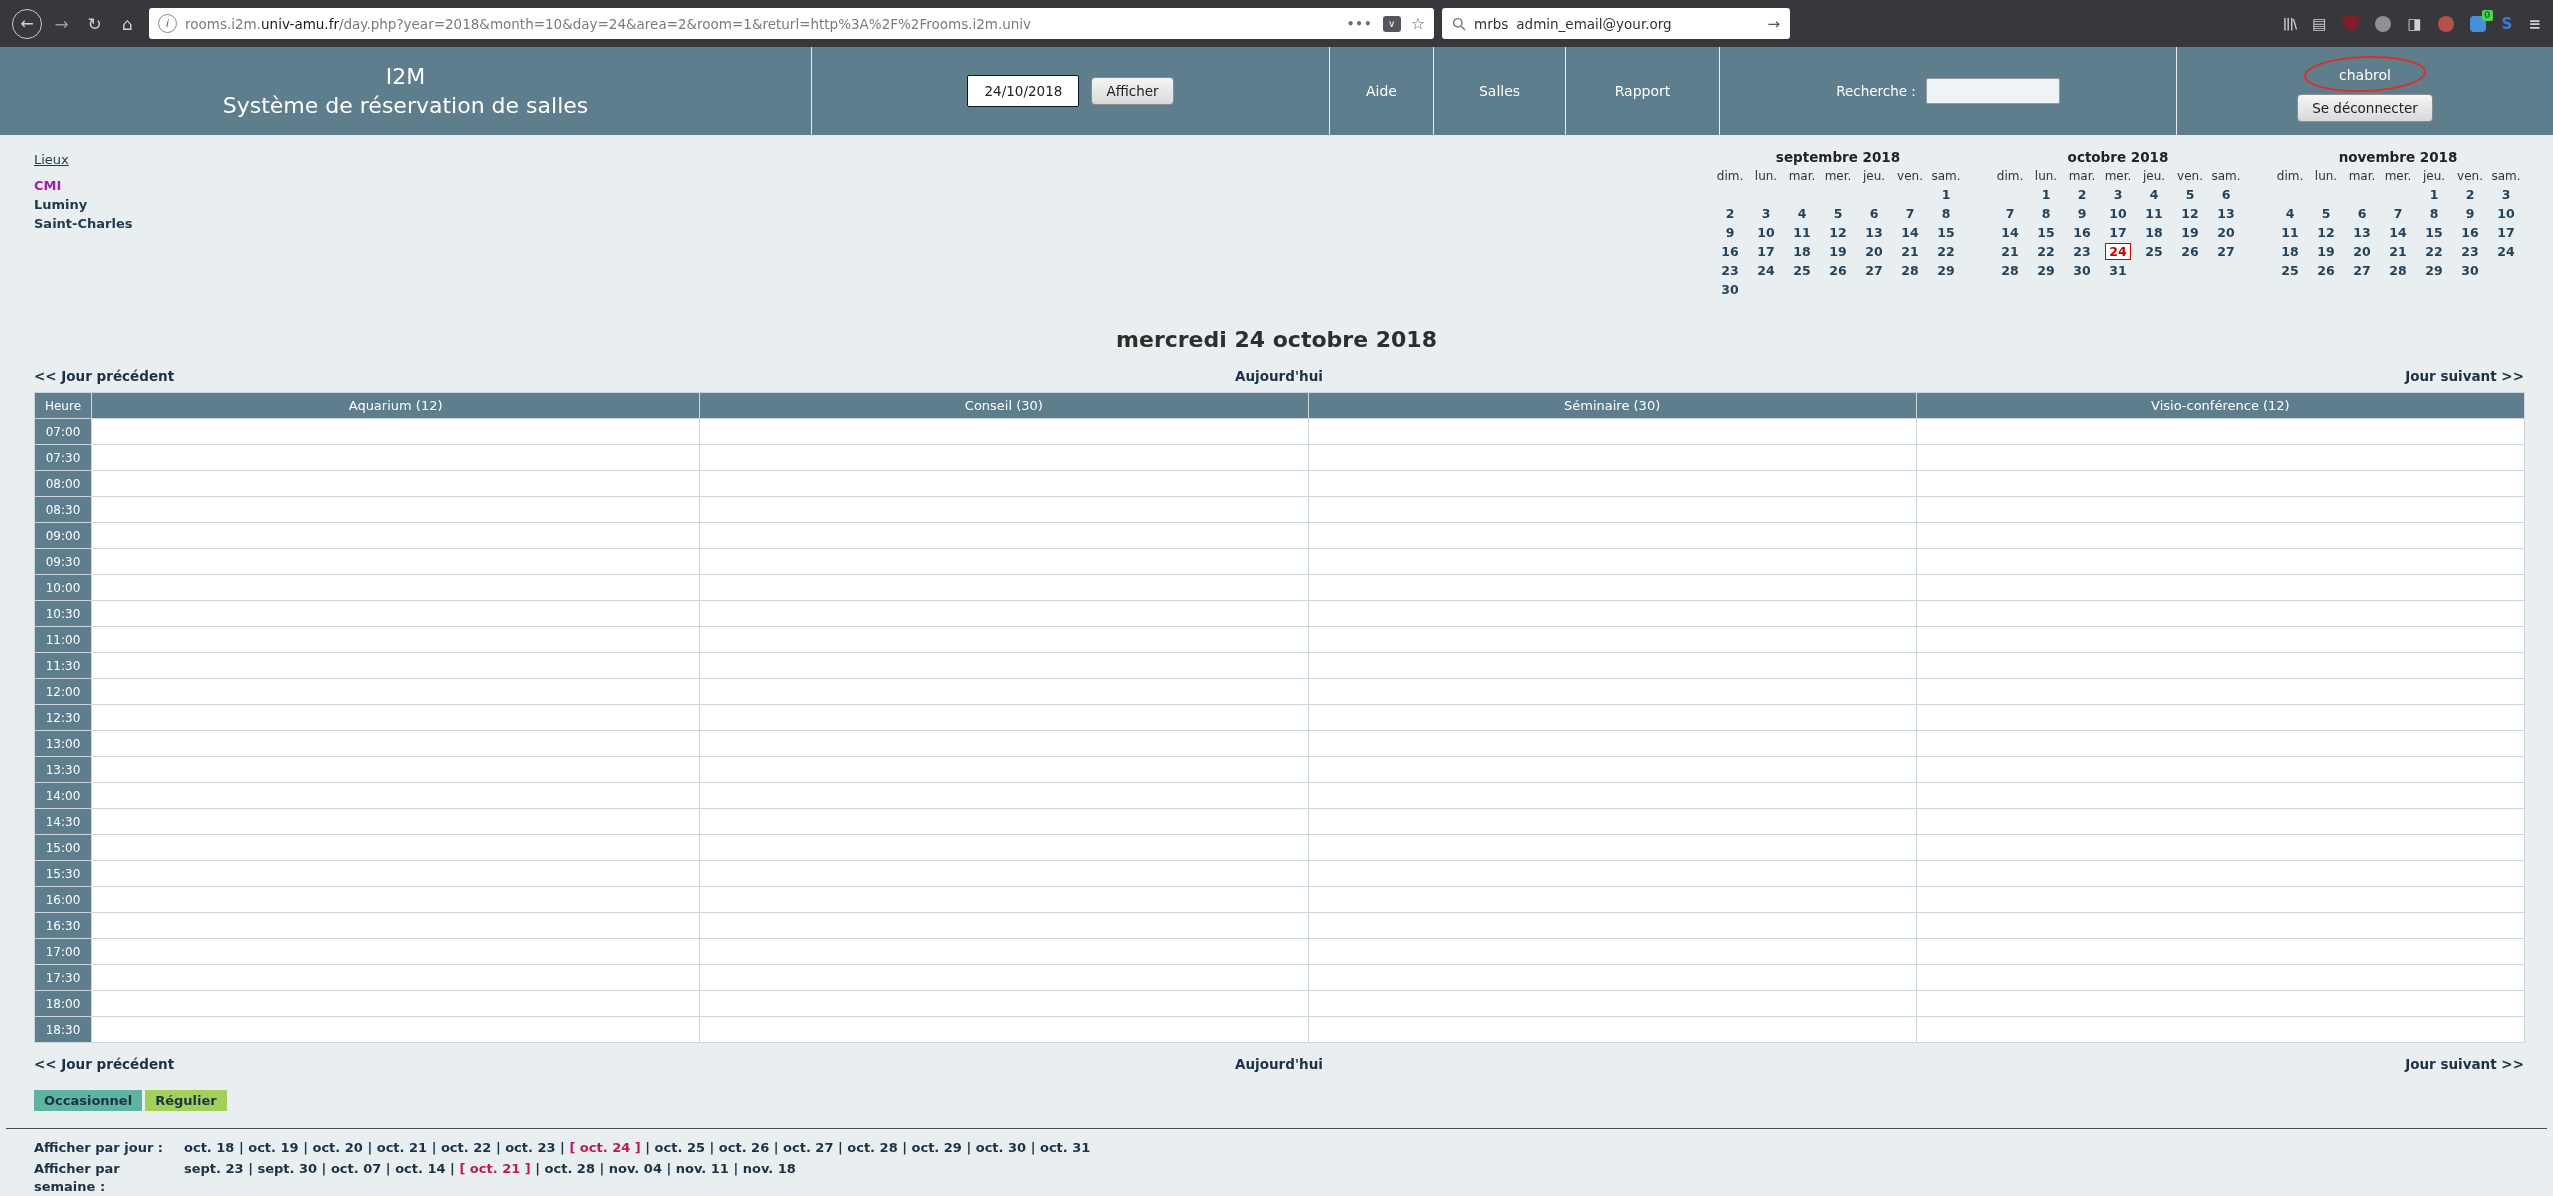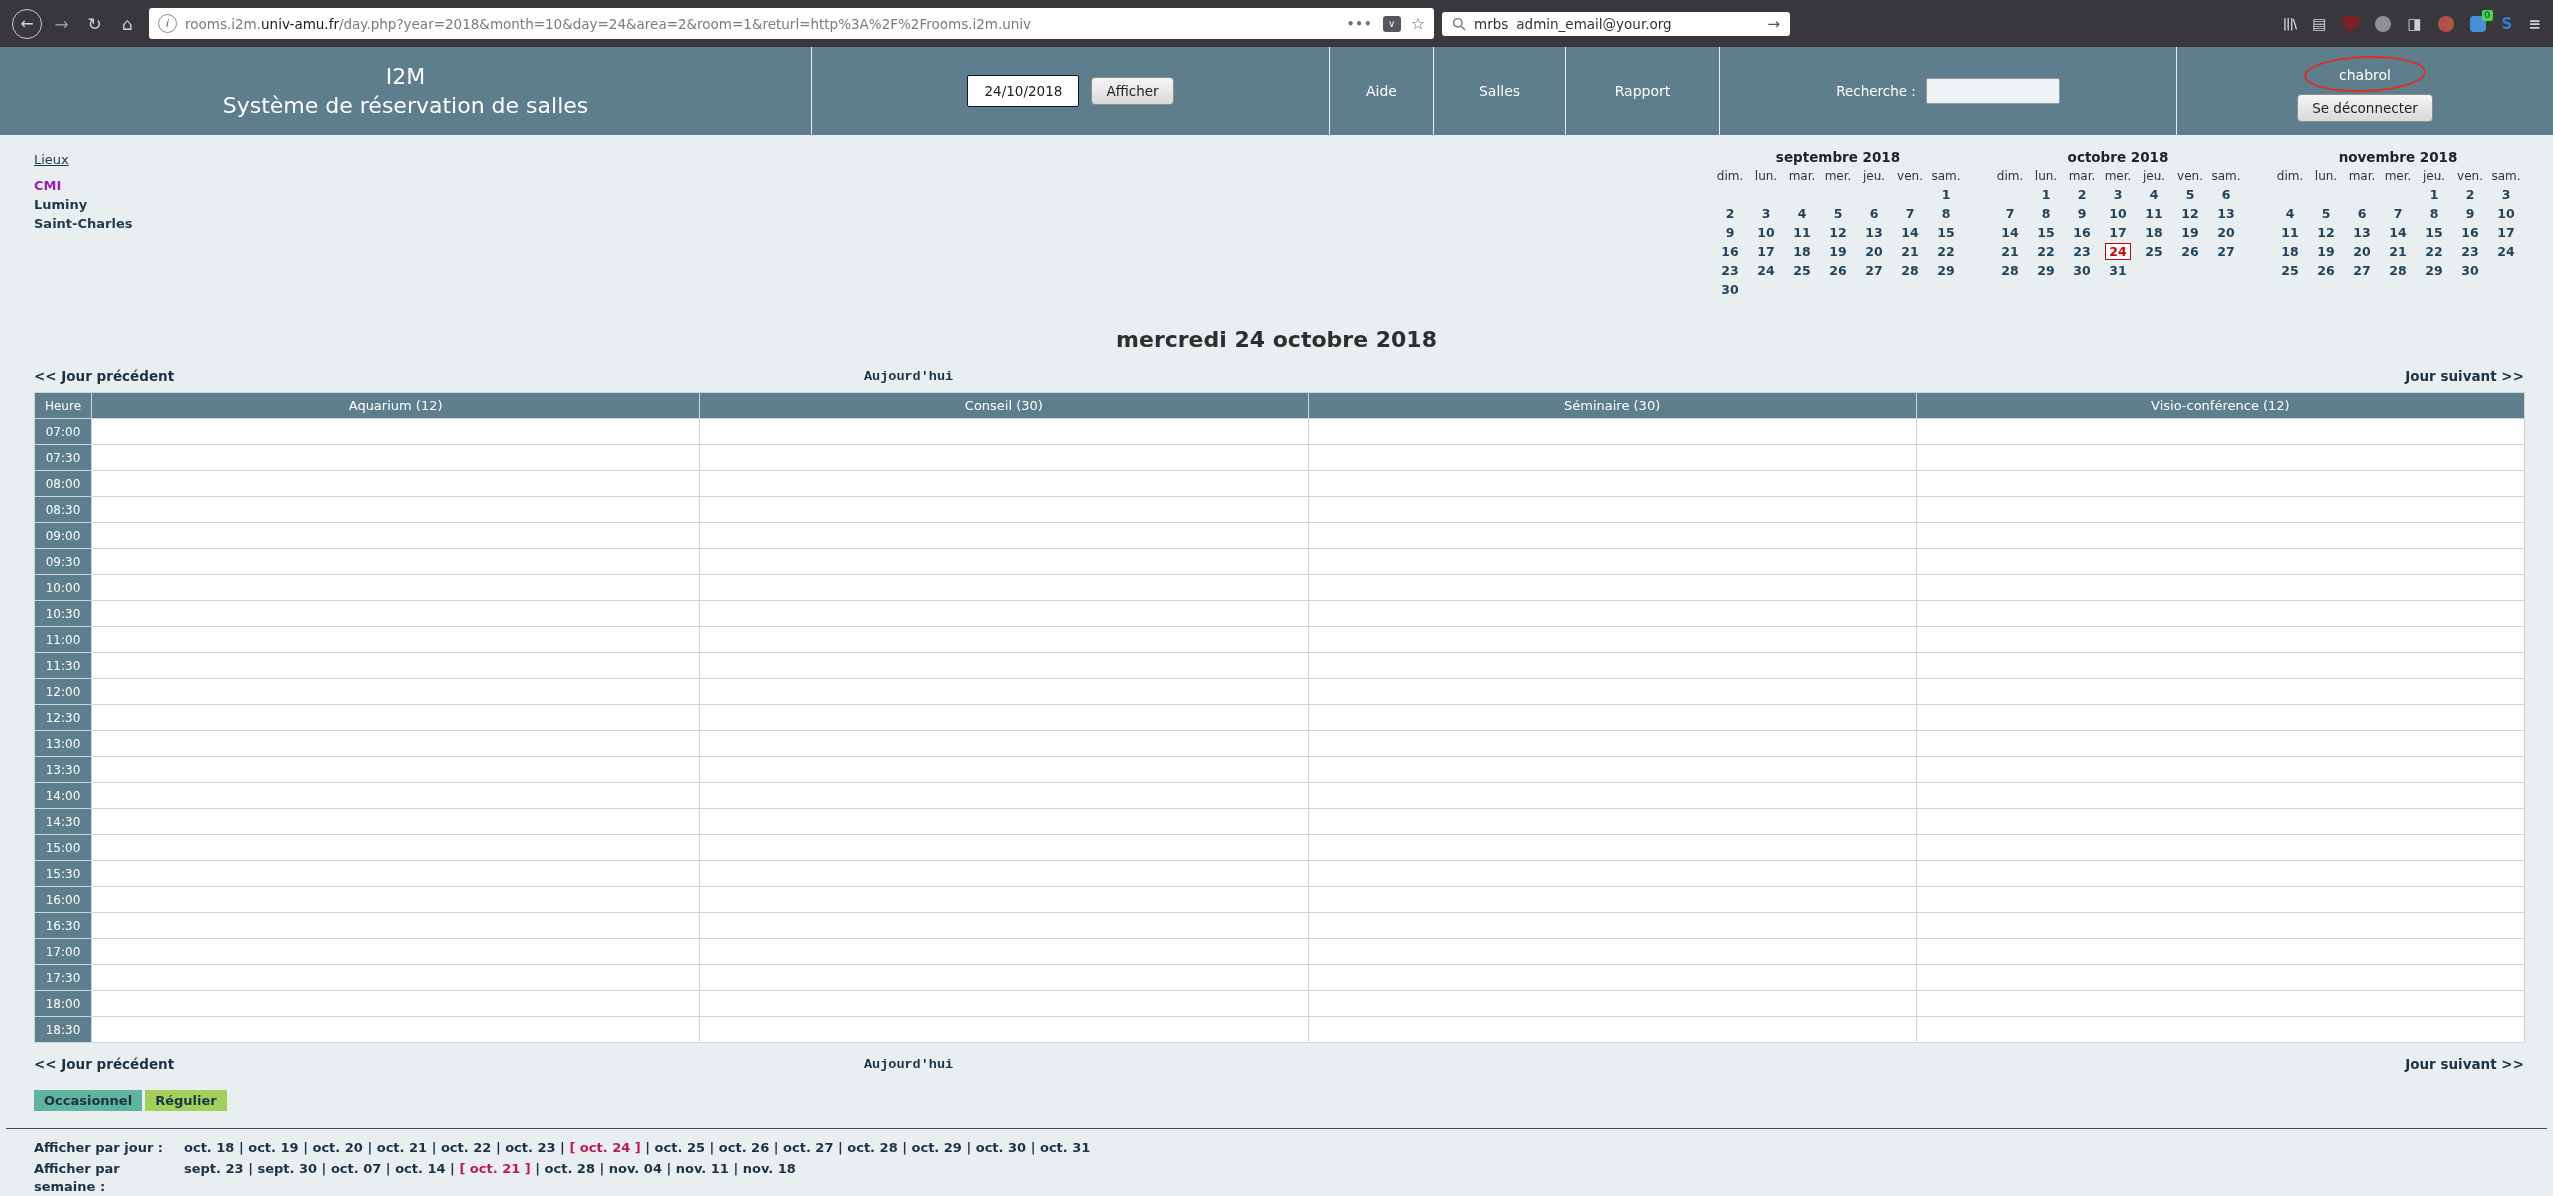--- a/index.html
+++ b/index.html
@@ -15,21 +15,21 @@
   .urlbar{height:31px;background:#fff;border-radius:3px;display:flex;align-items:center;padding:0 9px;width:1285px;box-sizing:border-box;gap:8px;}
   .info-icon{width:17px;height:17px;border:1px solid #8a8a8a;border-radius:50%;color:#5f5f5f;font-size:11px;font-style:italic;display:flex;align-items:center;justify-content:center;flex:0 0 auto;}
   .url-text{flex:1;overflow:hidden;white-space:nowrap;font-size:13.5px;color:#777;}
   .url-dom{color:#1b1b1b;}
   .url-sub,.url-path{color:#7b7b7b;}
   .url-actions{display:flex;align-items:center;gap:10px;flex:0 0 auto;}
   .uicon{color:#6f6f74;font-size:14px;cursor:pointer;}
   .uicon.pocket-style{background:#55555b;color:#eee;width:18px;height:16px;border-radius:3px;display:flex;align-items:center;justify-content:center;font-size:10px;}
   .uicon.dots-style{letter-spacing:1px;font-size:12px;font-weight:bold;}
   .uicon.star-style{font-size:16px;}
-  .searchbar{height:24px;background:#fff;border-radius:3px;display:flex;align-items:center;gap:8px;padding:0 10px;width:348px;box-sizing:border-box;}
+  .searchbar{height:31px;background:#fff;border-radius:3px;display:flex;align-items:center;gap:8px;padding:0 10px;width:348px;box-sizing:border-box;}
   .s-key{font-size:13.5px;color:#333;}
   .s-query{font-size:13.5px;color:#333;flex:1;overflow:hidden;white-space:nowrap;}
   .s-go{color:#555;font-size:15px;cursor:pointer;}
   .ext-icons{display:flex;align-items:center;gap:16px;margin-left:16px;flex:1;justify-content:flex-end;}
   .ext{position:relative;display:flex;align-items:center;justify-content:center;cursor:pointer;}
   .ext.glyph{font-size:15px;}
   .ext.lib{font-size:12px;letter-spacing:-1px;font-weight:bold;}
   .ext.shield{width:17px;height:18px;clip-path:polygon(50% 0,100% 14%,100% 55%,50% 100%,0 55%,0 14%);}
   .ext.circle{width:16px;height:16px;border-radius:50%;}
   .ext.square{width:16px;height:16px;border-radius:4px;}
@@ -67,21 +67,21 @@
   .cal-table{border-collapse:collapse;}
   .cal-table th{font-weight:normal;font-size:12px;color:#333;width:36px;padding:1px 0;text-align:center;}
   .cal-table td{text-align:center;height:18px;padding:0;}
   .cal-day{font-size:12.5px;font-weight:bold;color:#24435a;cursor:pointer;padding:0 3px;}
   .cal-cur{color:#cc0000;border:1px solid #cc0000;background:#fff;}
 
   .day-heading{text-align:center;font-size:22px;font-weight:bold;color:#2e2e2e;margin-top:14px;}
   .day-nav{display:flex;align-items:center;padding:16px 29px 4px 34px;font-size:13.5px;font-weight:bold;color:#1c3145;}
   .day-nav.bottom{padding-top:13px;}
   .dn-left{flex:1;text-align:left;cursor:pointer;}
-  .dn-center{flex:1;text-align:left;cursor:pointer;font-family:Liberation Mono, monospace;}
+  .dn-center{flex:1;text-align:center;cursor:pointer;}
   .dn-right{flex:1;text-align:right;cursor:pointer;}
 
   .day-table{border-collapse:collapse;table-layout:fixed;width:2491px;margin:4px 29px 0 34px;background:#6d28d9;}
   .day-table th,.day-table td{border:1px solid #ccd6da;}
   .day-table thead th{background:#5e7e8e;color:#fff;font-weight:normal;font-size:13px;height:23px;}
   .day-table th.corner{width:54px;font-size:12px;}
   .day-table th.time{background:#5e7e8e;color:#fff;font-weight:normal;font-size:12px;height:23px;text-align:center;cursor:pointer;}
   .day-table td.slot{background:#fff;cursor:pointer;}
 
   .legend{display:flex;gap:3px;margin:14px 0 0 34px;}

